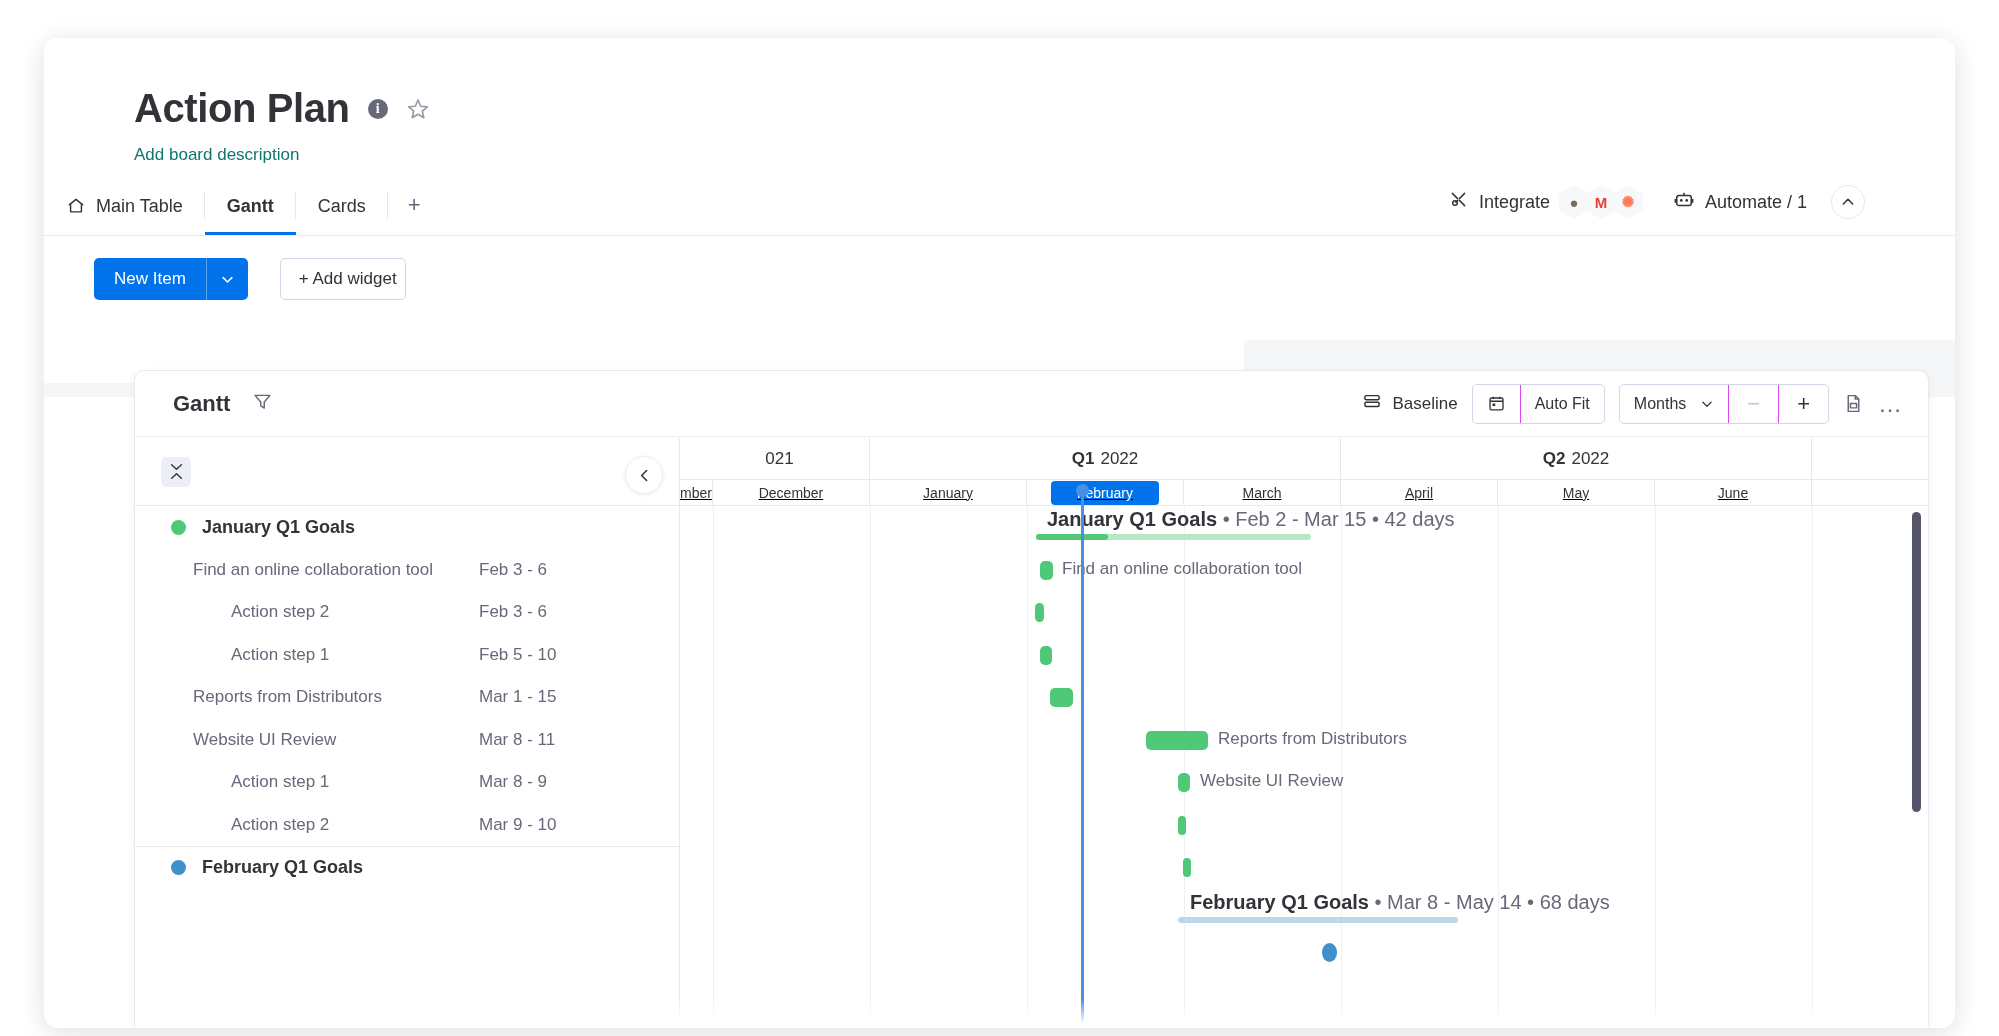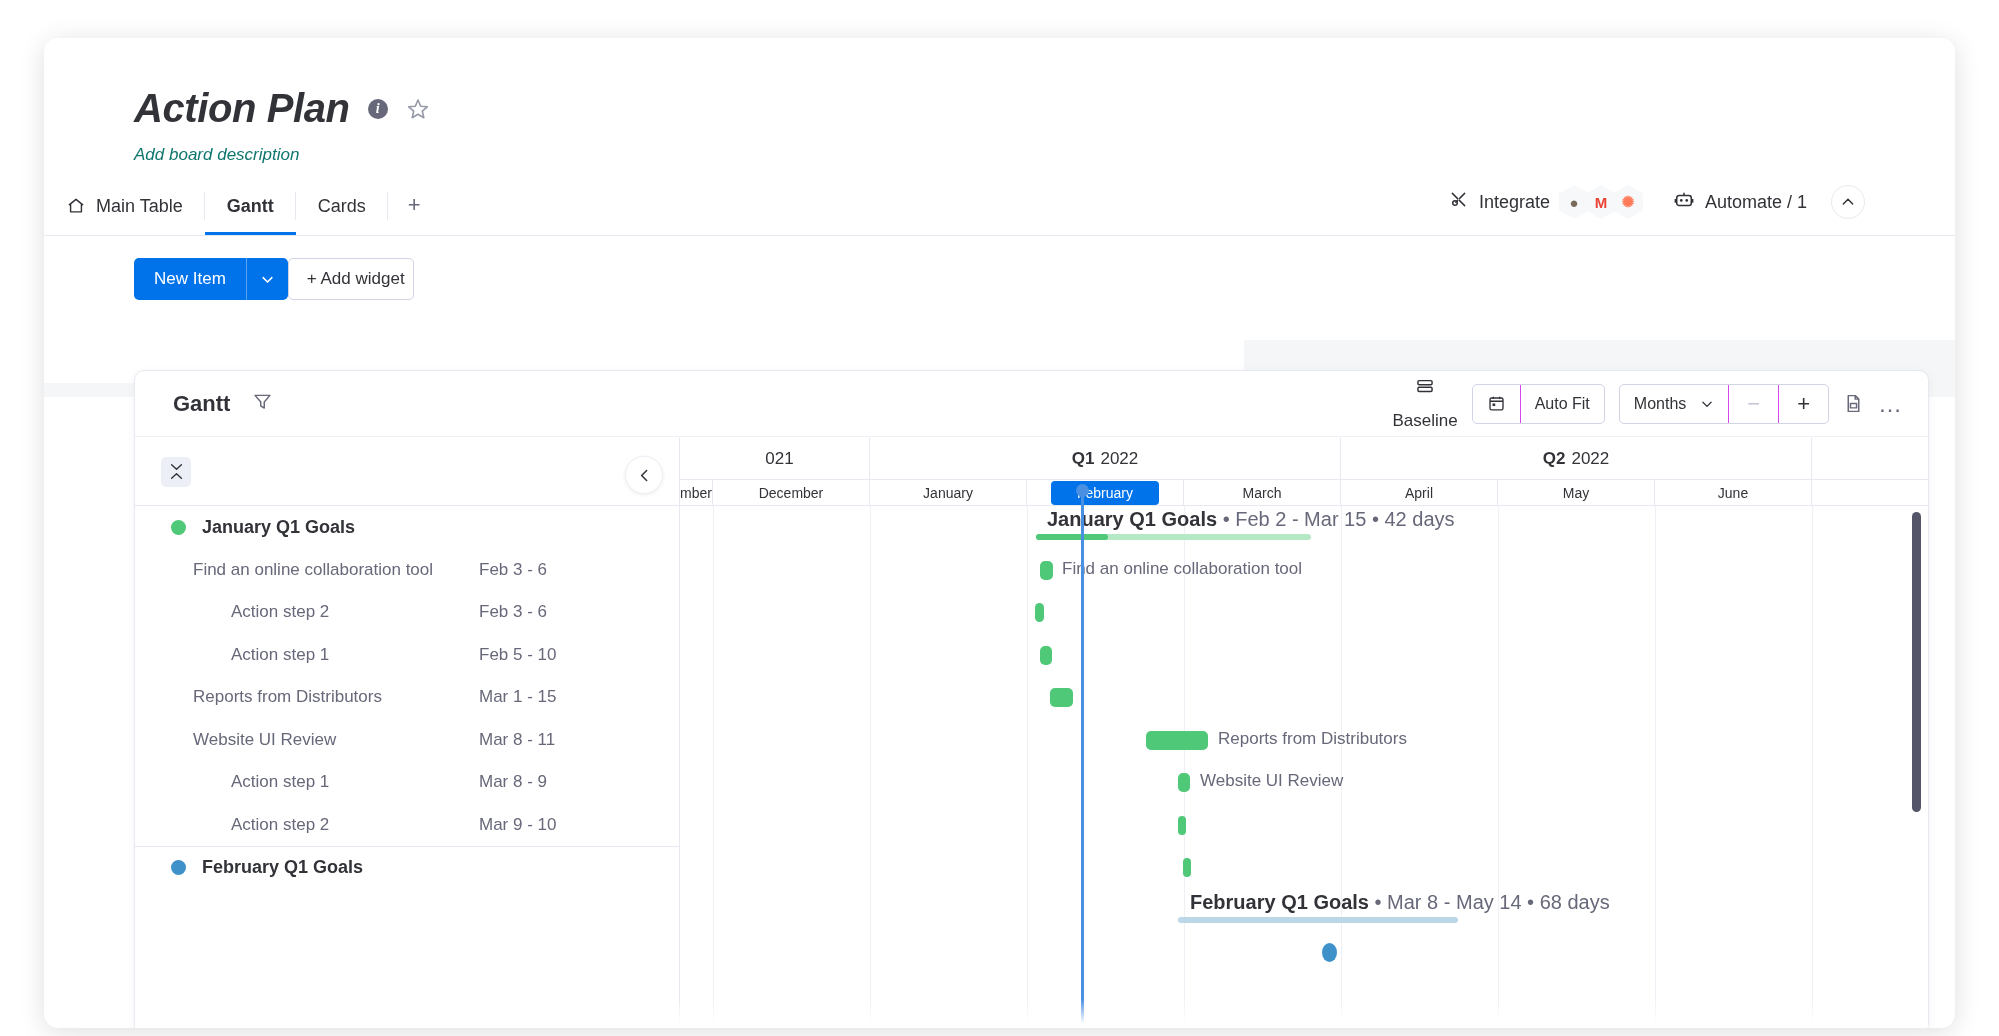--- a/index.html
+++ b/index.html
@@ -13,21 +13,21 @@
     position: absolute;
     left: 44px; top: 38px;
     width: 1911px; height: 990px;
     background: #ffffff;
     border-radius: 14px;
     box-shadow: 0 4px 26px rgba(0,0,0,0.13);
     overflow: hidden;
   }
 
   
-  .board-head { padding: 48px 0 0 90px; font-style: italic; }
+  .board-head { padding: 48px 0 0 90px; }
   .title-row { display: flex; align-items: center; gap: 18px; }
   .board-title {
     font-size: 40px; font-weight: bold; color: #323338; letter-spacing: -0.4px;
   }
   .info-icon {
     width: 20px; height: 20px; border-radius: 50%;
     background: #676879; color: #fff; font-size: 14px; font-weight: bold;
     display: flex; align-items: center; justify-content: center;
     font-family: "Liberation Serif", serif;
   }
@@ -76,22 +76,22 @@
     background: #f7f8fa;
   }
   .collapse-circle {
     width: 34px; height: 34px; border-radius: 50%;
     border: 1px solid #e6e9ef; display: flex; align-items: center; justify-content: center;
     cursor: pointer;
   }
 
   
   .actionbar {
-    margin-top: 22px; padding-left: 90px;
-    display: flex; align-items: center; gap: 0;
+    margin-top: 22px; padding-left: 50px;
+    display: flex; align-items: center; gap: 32px;
     position: relative; z-index: 5;
   }
   .new-item {
     display: flex; align-items: stretch;
     background: #0073ea; color: #fff; border-radius: 5px;
     height: 42px; overflow: hidden; cursor: pointer;
   }
   .new-item .lbl { padding: 0 20px; display: flex; align-items: center; font-size: 17px; }
   .new-item .dd {
     width: 42px; display: flex; align-items: center; justify-content: center;
@@ -126,21 +126,21 @@
     overflow: hidden;
   }
   .widget-head {
     height: 66px; display: flex; align-items: center;
     padding: 0 24px 0 38px;
     border-bottom: 1px solid #eef0f5;
   }
   .widget-title { font-size: 22px; font-weight: bold; color: #323338; }
   .funnel { margin-left: 22px; cursor:pointer; }
   .widget-tools { margin-left: auto; display: flex; align-items: center; gap: 14px; }
-  .tool-text { display: flex; align-items: center; gap: 10px; font-size: 17px; color: #323338; cursor: pointer; flex-direction: column; }
+  .tool-text { display: flex; align-items: center; gap: 10px; font-size: 17px; color: #323338; cursor: pointer; }
   .segbox { display: flex; align-items: stretch; border: 1px solid #d0d4e4; border-radius: 5px; height: 40px; overflow: hidden; }
   .segbox .cell { display: flex; align-items: center; justify-content: center; padding: 0 14px; font-size: 16px; color: #323338; cursor: pointer; }
   .segbox .cell + .cell { border-left: 1px solid #d946ef; }
   .icon-btn { cursor: pointer; display: flex; align-items: center; }
   .dots { font-size: 24px; color: #676879; letter-spacing: 2px; cursor: pointer; line-height: 10px; }
 
   
   .gantt-body { position: absolute; left: 0; right: 0; top: 67px; bottom: 0; display: flex; }
   .left-pane {
     width: 545px; flex: 0 0 545px; border-right: 1px solid #e6e9ef;
@@ -174,21 +174,21 @@
   
   .right-pane { flex: 1; position: relative; overflow: hidden; }
   .tl-quarters { height: 42px; display: flex; border-bottom: 1px solid #e6e9ef; }
   .tl-q {
     display: flex; align-items: center; justify-content: center;
     font-size: 17px; color: #323338;
     border-right: 1px solid #e6e9ef;
   }
   .tl-q b { margin-right: 6px; }
   .tl-q.left-clip { justify-content: center; padding-left: 4px; }
-  .tl-months { height: 26px; display: flex; border-bottom: 1px solid #e6e9ef; }
+  .tl-months { height: 26px; display: flex; border-bottom: 1px solid #e6e9ef; text-decoration: underline; }
   .tl-m {
     display: flex; align-items: center; justify-content: center;
     font-size: 14px; color: #323338; border-right: 1px solid #e6e9ef;
     position: relative;
   }
   .tl-m .pill {
     background: #0073ea; color: #fff; border-radius: 4px;
     padding: 4px 26px; font-size: 14px;
   }
   .grid { position: absolute; top: 68px; left: 0; right: 0; bottom: 0; }

